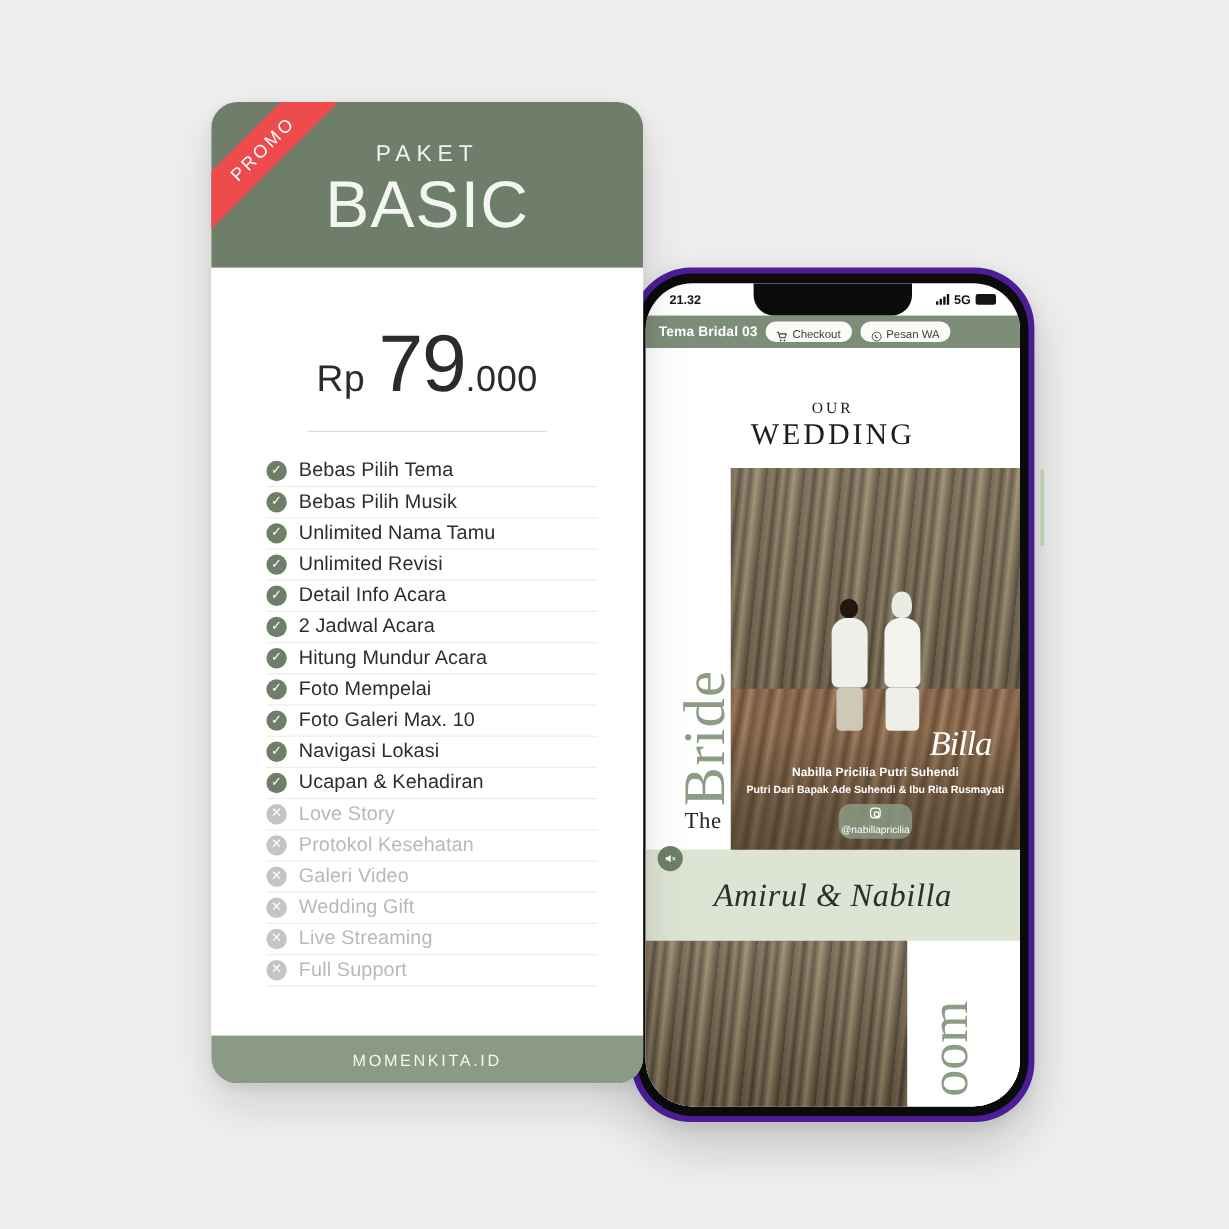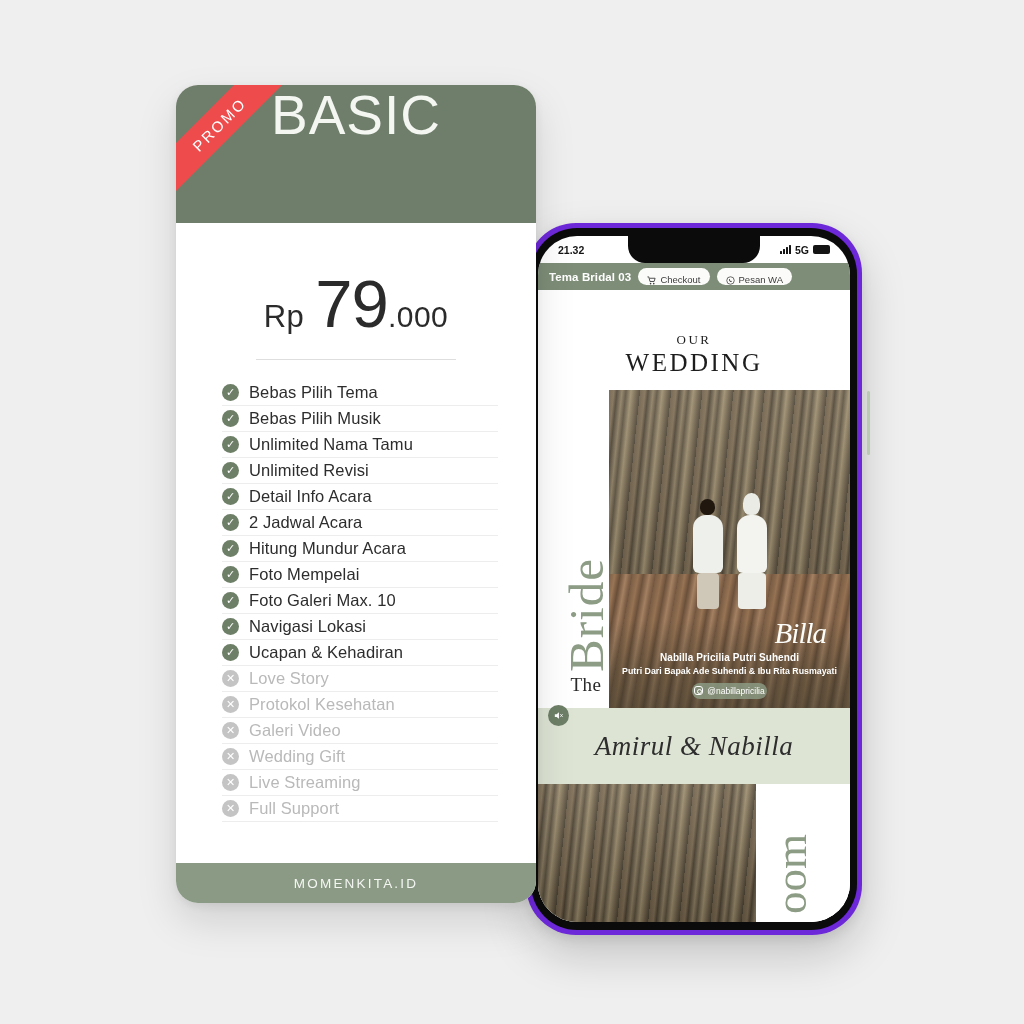--- a/index.html
+++ b/index.html
@@ -91,21 +91,21 @@
     background: #8a9a84;
     display: flex; align-items: center; justify-content: center;
     color: #f4f6f2; font-size: 13.5px; letter-spacing: 2.2px;
   }
 
   
   .phone {
     position: absolute;
     left: 526px; top: 223px;
     width: 336px; height: 712px;
-    background: #6d28d9;
+    background: #4c1d95;
     border-radius: 50px;
     padding: 5px;
     box-shadow: 0 20px 45px rgba(0,0,0,0.18), 0 4px 12px rgba(0,0,0,0.08);
     z-index: 2;
   }
   .phone-body {
     position: relative;
     width: 100%; height: 100%;
     background: #0b0b0b;
     border-radius: 46px;
@@ -248,21 +248,21 @@
     font-style: italic; font-size: 29px; color: #fdfdfa;
     text-align: right; padding-right: 14px;
     line-height: 0.95; letter-spacing: -1px;
   }
   .ov-name { color: #fff; font-size: 10px; font-weight: 700; margin-top: 4px; letter-spacing: 0.1px; }
   .ov-parents { color: #fff; font-size: 8.8px; font-weight: 700; line-height: 1.25; margin-top: 3px; }
   .ig-pill {
     display: inline-flex; align-items: center; gap: 4px;
     background: rgba(140,156,133,0.82);
     border-radius: 10px; padding: 3px 2px; margin-top: 6px;
-    color: #fff; font-size: 8.5px;
+    color: #fff; font-size: 8.5px; flex-direction: column;
   }
   .ig-box { width: 9px; height: 9px; border: 1.3px solid #fff; border-radius: 3px; position: relative; }
   .ig-box::after { content:''; position:absolute; left:2px; top:2px; width:3px; height:3px; border:1.1px solid #fff; border-radius:50%; }
 
   .names-band {
     height: 76px; background: #dde4d4;
     display: flex; align-items: center; justify-content: center;
   }
   .names-script {
     font-family: "Liberation Serif", serif;
@@ -290,20 +290,21 @@
 </head>
 <body>
 
 <div class="scene">
 
   <div class="card">
     <div class="card-head">
       <div class="ribbon">
         <span>PROMO</span>
       </div>
+      <div class="paket-label">PAKET</div>
       <div class="paket-name">BASIC</div>
     </div>
 
     <div class="price-wrap">
       <span class="price-rp">Rp</span>
       <span class="price-main">79</span>
       <span class="price-dec">.000</span>
     </div>
     <div class="price-rule"></div>
 

